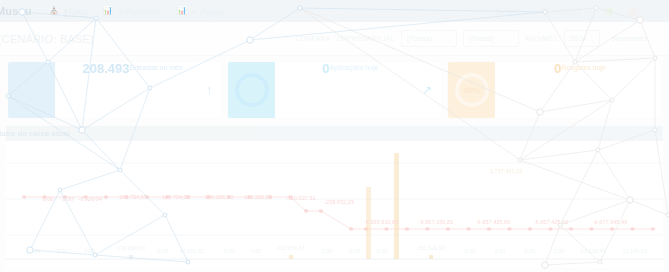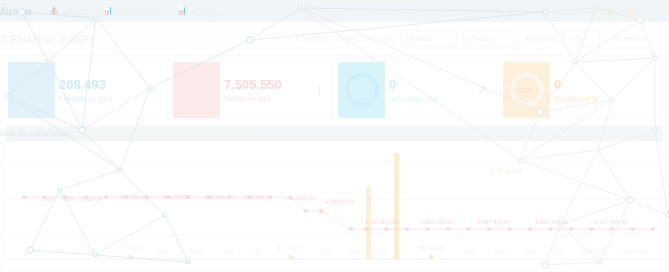--- a/index.html
+++ b/index.html
@@ -139,21 +139,21 @@
     position: relative;
   }
   .card-thumb {
     width: 47px;
     flex: 0 0 47px;
     display: flex; align-items: center; justify-content: center;
   }
   .card-body {
     flex: 1;
     display: flex;
-    flex-direction: column;
+    flex-direction: row;
     justify-content: center;
     padding-left: 4px;
   }
   .card-val {
     font-size: 13px;
     font-weight: bold;
     line-height: 1.1;
     white-space: nowrap;
   }
   .card-lbl {
@@ -321,28 +321,20 @@
 
     <div class="card c1" data-name="kpi-card-entradas">
       <div class="card-thumb" data-name="card-thumbnail"></div>
       <div class="card-body" data-name="card-body">
         <div class="card-val" data-name="kpi-value">208.493</div>
         <div class="card-lbl" data-name="kpi-label">Entradas no mês</div>
       </div>
       <div class="card-arrow" data-name="arrow-up-icon">↑</div>
     </div>
 
-    <div class="card c2" data-name="kpi-card-saidas">
-      <div class="card-thumb" data-name="card-thumbnail"></div>
-      <div class="card-body" data-name="card-body">
-        <div class="card-val" data-name="kpi-value">7.505.550</div>
-        <div class="card-lbl" data-name="kpi-label">Saídas no mês</div>
-      </div>
-      <div class="card-arrow" data-name="arrow-down-icon">↓</div>
-    </div>
 
     <div class="card c3" data-name="kpi-card-aplicacoes">
       <div class="card-thumb" data-name="card-thumbnail">
         <div class="donut" data-name="ring-indicator"></div>
       </div>
       <div class="card-body" data-name="card-body">
         <div class="card-val" data-name="kpi-value">0</div>
         <div class="card-lbl" data-name="kpi-label">Aplicações hoje</div>
       </div>
       <div class="card-arrow" data-name="trend-line-icon">↗</div>

